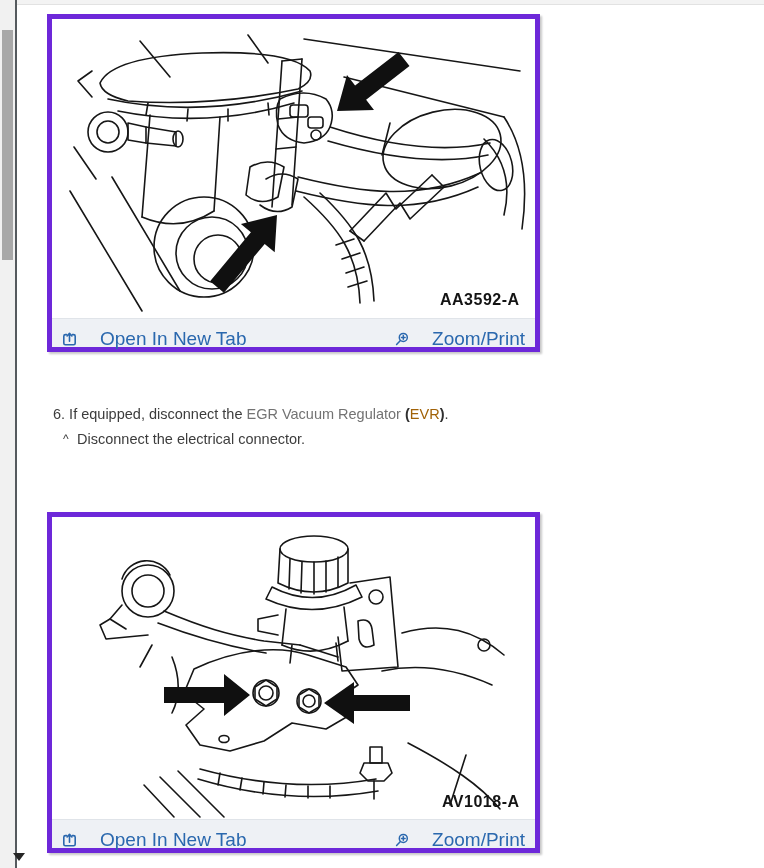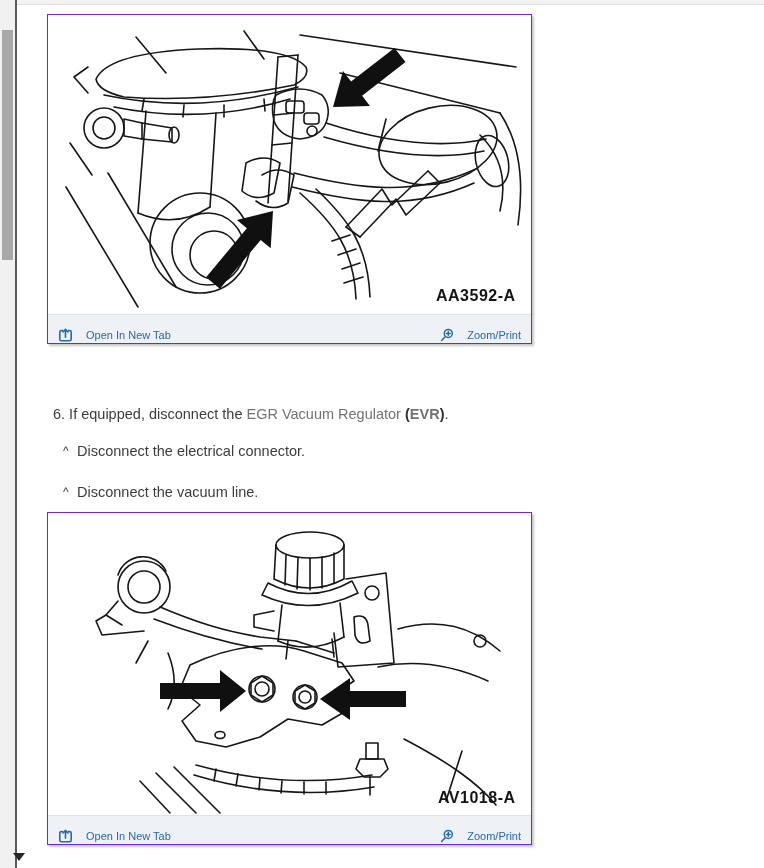--- a/index.html
+++ b/index.html
@@ -11,41 +11,41 @@
   .scroll-thumb{position:absolute;left:2px;top:30px;width:11px;height:230px;background:#a8a8a8;}
   .frame-edge{position:absolute;left:15px;top:0;width:2px;height:868px;background:#555a5e;}
   .scroll-down-arrow{position:absolute;left:13px;top:853px;width:0;height:0;
        border-left:6px solid transparent;border-right:6px solid transparent;border-top:8px solid #262626;}
 
   
   .top-band{position:absolute;left:17px;top:0;right:0;height:4px;background:#f3f3f3;border-bottom:1px solid #e2e2e2;}
 
   
   .figure-card{position:absolute;left:47px;width:483px;background:#0f172a;
-       border:1px solid #6d28d9;box-shadow:2px 2px 2px rgba(0,0,0,.22);}
+       border:5px solid #6d28d9;box-shadow:2px 2px 2px rgba(0,0,0,.22);}
   .card-1{top:14px;}
   .card-2{top:512px;}
   .fig-image{position:relative;background:#ffffff;overflow:hidden;}
   .card-1 .fig-image{height:299px;}
   .card-2 .fig-image{height:302px;}
   .fig-image svg{display:block;width:100%;height:100%;}
   .fig-code{font-family:"Liberation Sans",sans-serif;font-weight:bold;font-size:16px;letter-spacing:.5px;fill:#141414;}
 
   .fig-bar{height:28px;background:#eef1f5;border-top:1px solid #e0e4e9;
        display:flex;align-items:center;justify-content:space-between;padding:0 10px;}
-  .bar-link{display:flex;align-items:center;gap:13px;color:#2a68ae;font-size:11px;
+  .bar-link{display:flex;align-items:center;gap:23px;color:#2a68ae;font-size:19px;
        text-decoration:none;cursor:pointer;margin-top:12px;}
   .bar-link svg{display:block;}
 
   
   .step-block{position:absolute;left:53px;top:404px;width:470px;color:#3c3c3c;font-size:14.5px;line-height:21px;}
   .step-line a{color:#737373;text-decoration:none;cursor:pointer;}
   .step-line .paren{font-weight:bold;color:#2f2f2f;}
-  .step-line .abbr-link{font-weight:bold;color:#737373;text-decoration:none;cursor:pointer;}
-  .bullet{margin-top:12px;padding-left:10px;line-height:28px;}
+  .step-line .abbr-link{font-weight:normal;color:#a16207;text-decoration:none;cursor:pointer;}
+  .bullet{margin-top:4px;padding-left:10px;line-height:20px;}
   .bullet .marker{display:inline-block;width:14px;font-size:12px;color:#3c3c3c;transform:translateY(-1px);}
 </style>
 </head>
 <body>
 
 <div class="scroll-track">
   <div class="scroll-thumb"></div>
 </div>
 <div class="frame-edge"></div>
 <div class="scroll-down-arrow"></div>
@@ -134,23 +134,20 @@
   </div>
 </div>
 
 <div class="step-block">
   <div class="step-line">
     <span>6. If equipped, disconnect the </span><a>EGR Vacuum Regulator</a><span class="paren"> (</span><a class="abbr-link">EVR</a><span class="paren">)</span><span>.</span>
   </div>
   <div class="bullet">
     <span class="marker">^</span><span>Disconnect the electrical connector.</span>
   </div>
-  <div class="bullet">
-    <span class="marker">^</span><span>Disconnect the vacuum line.</span>
-  </div>
 </div>
 
 <div class="figure-card card-2">
   <div class="fig-image">
     <svg viewBox="0 0 483 302">
       <g stroke="#161616" stroke-width="1.6" fill="none" stroke-linecap="round" stroke-linejoin="round">
         <ellipse cx="262" cy="32" rx="34" ry="13"></ellipse>
         <path d="M228 32 L226 66 Q262 84 296 66 L296 32"></path>
         <path d="M238 42 L237 72 M250 45 L249 76 M262 45 L262 77 M274 44 L274 75 M286 40 L286 70"></path>
         <path d="M220 70 Q262 92 304 68 L310 80 Q262 104 214 82 Z"></path>

